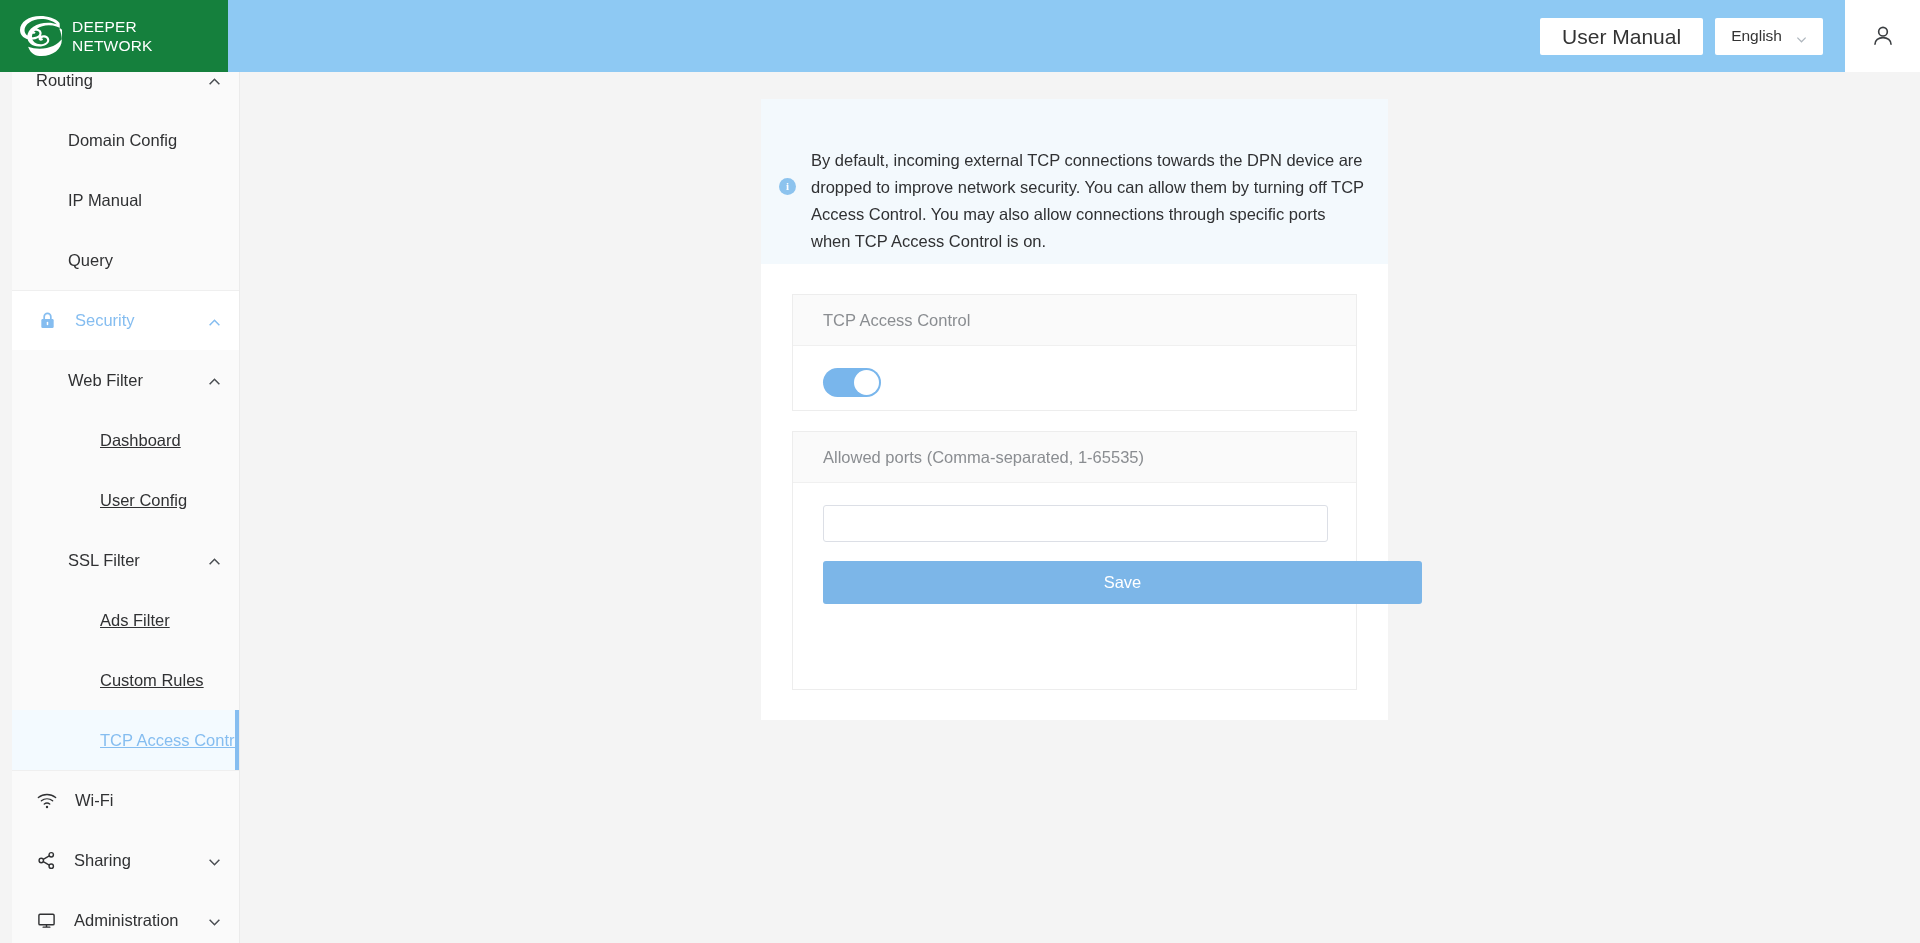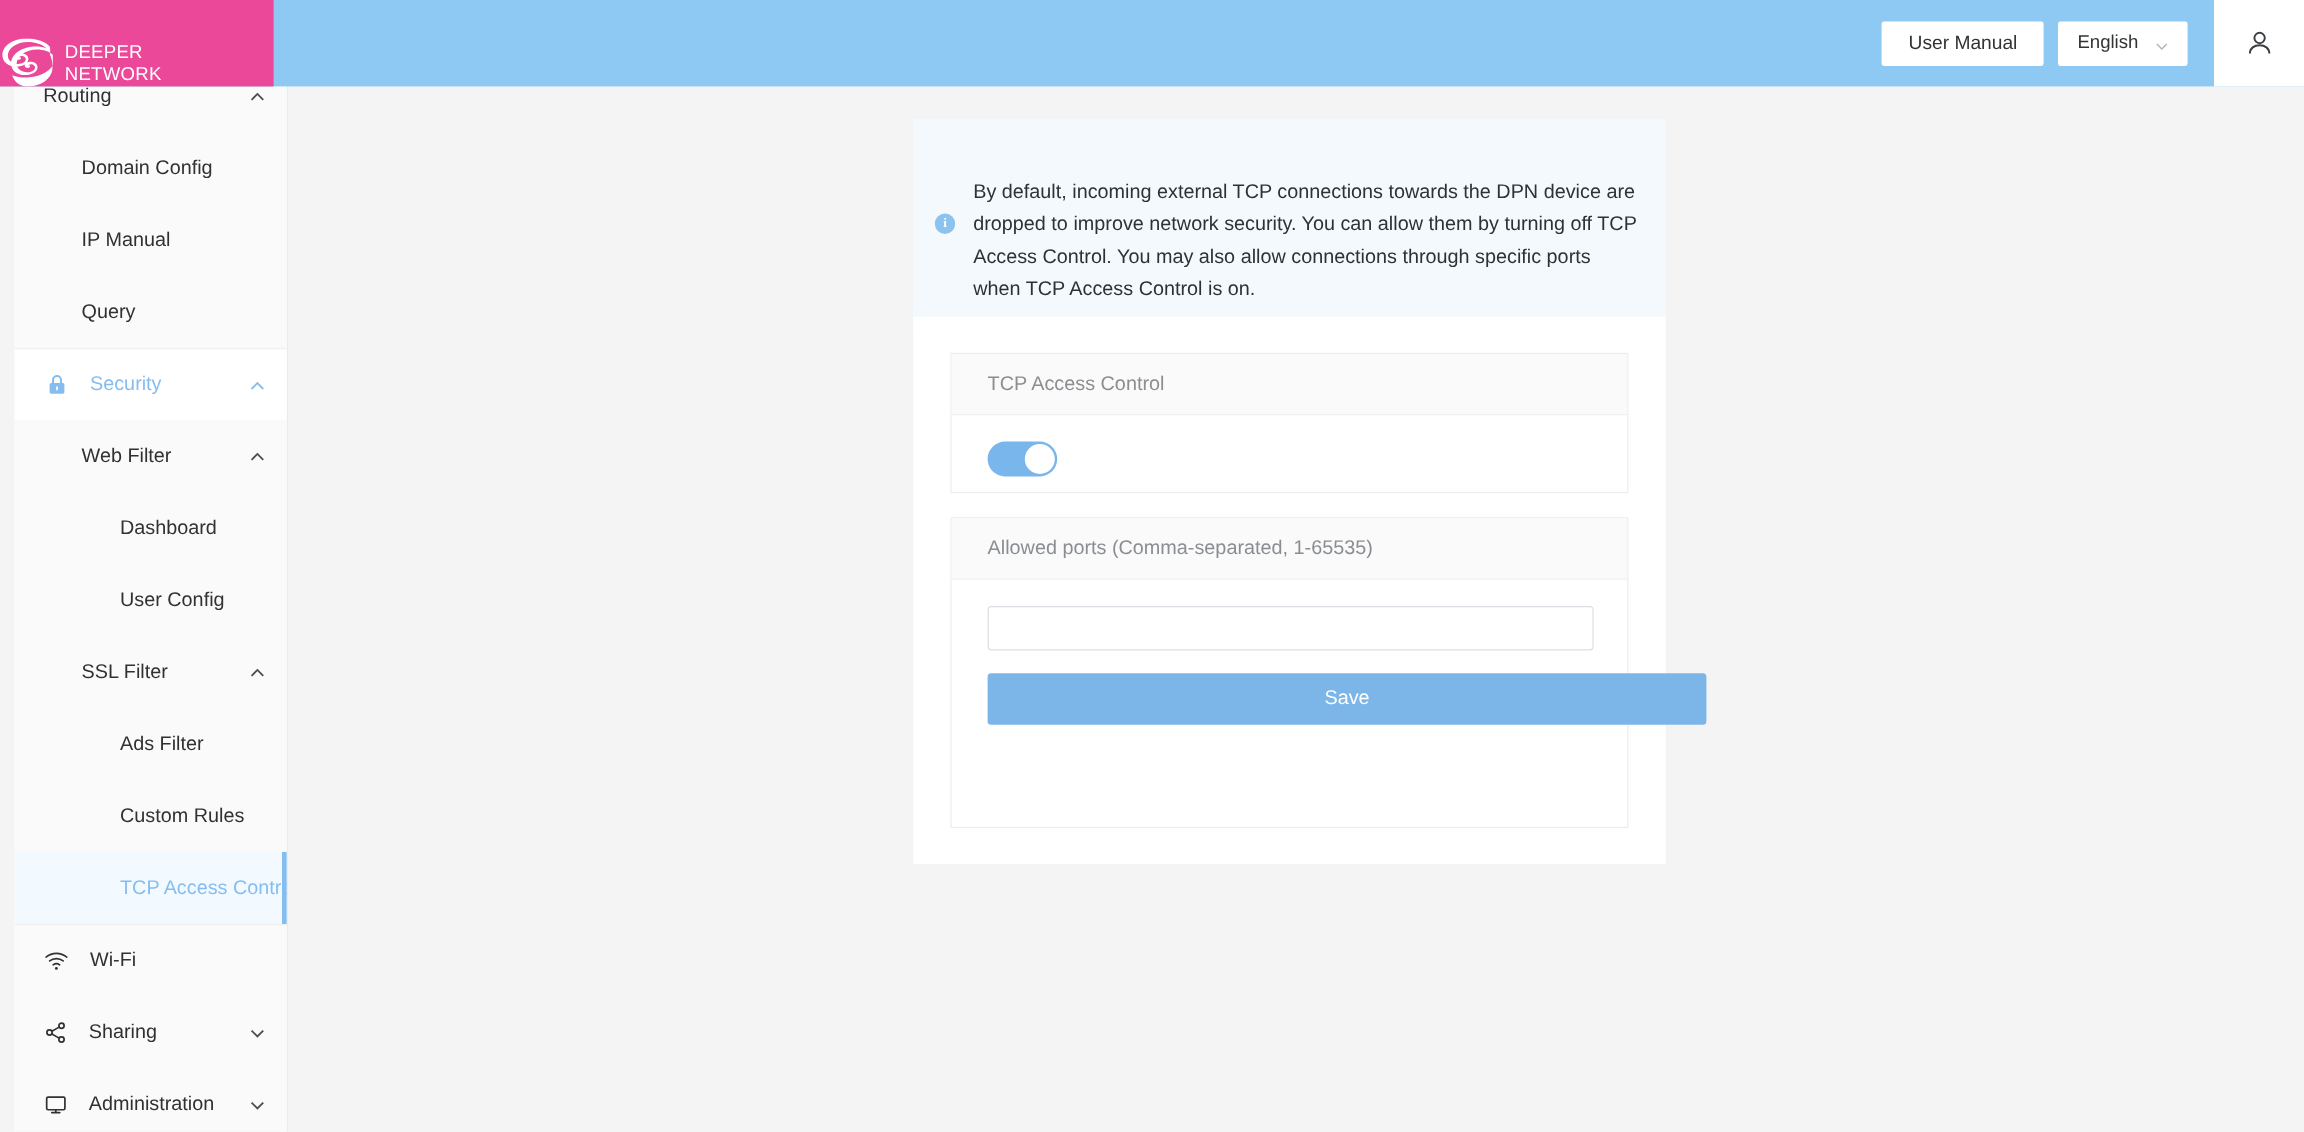--- a/index.html
+++ b/index.html
@@ -14,39 +14,40 @@
   
   .header {
     position: absolute; top: 0; left: 0;
     width: 1920px; height: 72px;
     background: #8ec9f3;
     display: flex; align-items: stretch;
     z-index: 20;
   }
   .brand {
     width: 228px; height: 72px;
-    background: #ec4899;
-    display: flex; align-items: flex-end; gap: 10px;
+    background: #15803d;
+    display: flex; align-items: center; gap: 10px;
+    padding-left: 18px;
     flex: 0 0 228px;
   }
   .brand-logo { width: 44px; height: 40px; flex: 0 0 44px; }
   .brand-text {
     color: #ffffff; font-size: 15.5px; line-height: 19px;
     letter-spacing: .2px; white-space: pre-line; font-weight: 400;
   }
   .header-spacer { flex: 1 1 auto; }
   .header-right {
     display: flex; align-items: center; gap: 12px;
     padding-right: 22px;
   }
   .btn-manual {
     background: #ffffff; color: #333333;
     border: none; border-radius: 2px;
     height: 37px; padding: 0 22px;
-    font-size: 16px; font-family: "Liberation Sans", sans-serif;
+    font-size: 21px; font-family: "Liberation Sans", sans-serif;
     cursor: pointer; line-height: 37px;
   }
   .lang-select {
     background: #ffffff; border-radius: 2px;
     height: 37px; padding: 12px 16px;
     display: flex; align-items: center; gap: 14px;
     font-size: 15.5px; color: #333333; cursor: pointer;
   }
   .chev-sm { width: 11px; height: 11px; color: #aeb6bd; flex: 0 0 11px; }
   .user-block {
@@ -71,21 +72,21 @@
     display: flex; align-items: center;
     height: 60px;
     cursor: pointer;
     font-size: 16.5px;
     color: #303133;
     background: #fafafa;
     white-space: nowrap;
   }
   .nav-row.group { padding-left: 24px; }
   .nav-row.sub1 { padding-left: 56px; background: #fafafa; }
-  .nav-row.sub2 { padding-left: 88px; background: #fafafa; }
+  .nav-row.sub2 { padding-left: 88px; background: #fafafa; text-decoration: underline; }
   .nav-row .nav-ico {
     width: 20px; height: 20px; flex: 0 0 20px;
     margin-right: 18px; color: #303133;
     display: inline-flex; align-items: center; justify-content: center;
   }
   .nav-row.active { background: #f3faff; color: #85bdf0; }
   .nav-row.active .bar {
     position: absolute; right: 0; top: 0;
     width: 4px; height: 60px; background: #85bdf0;
   }

